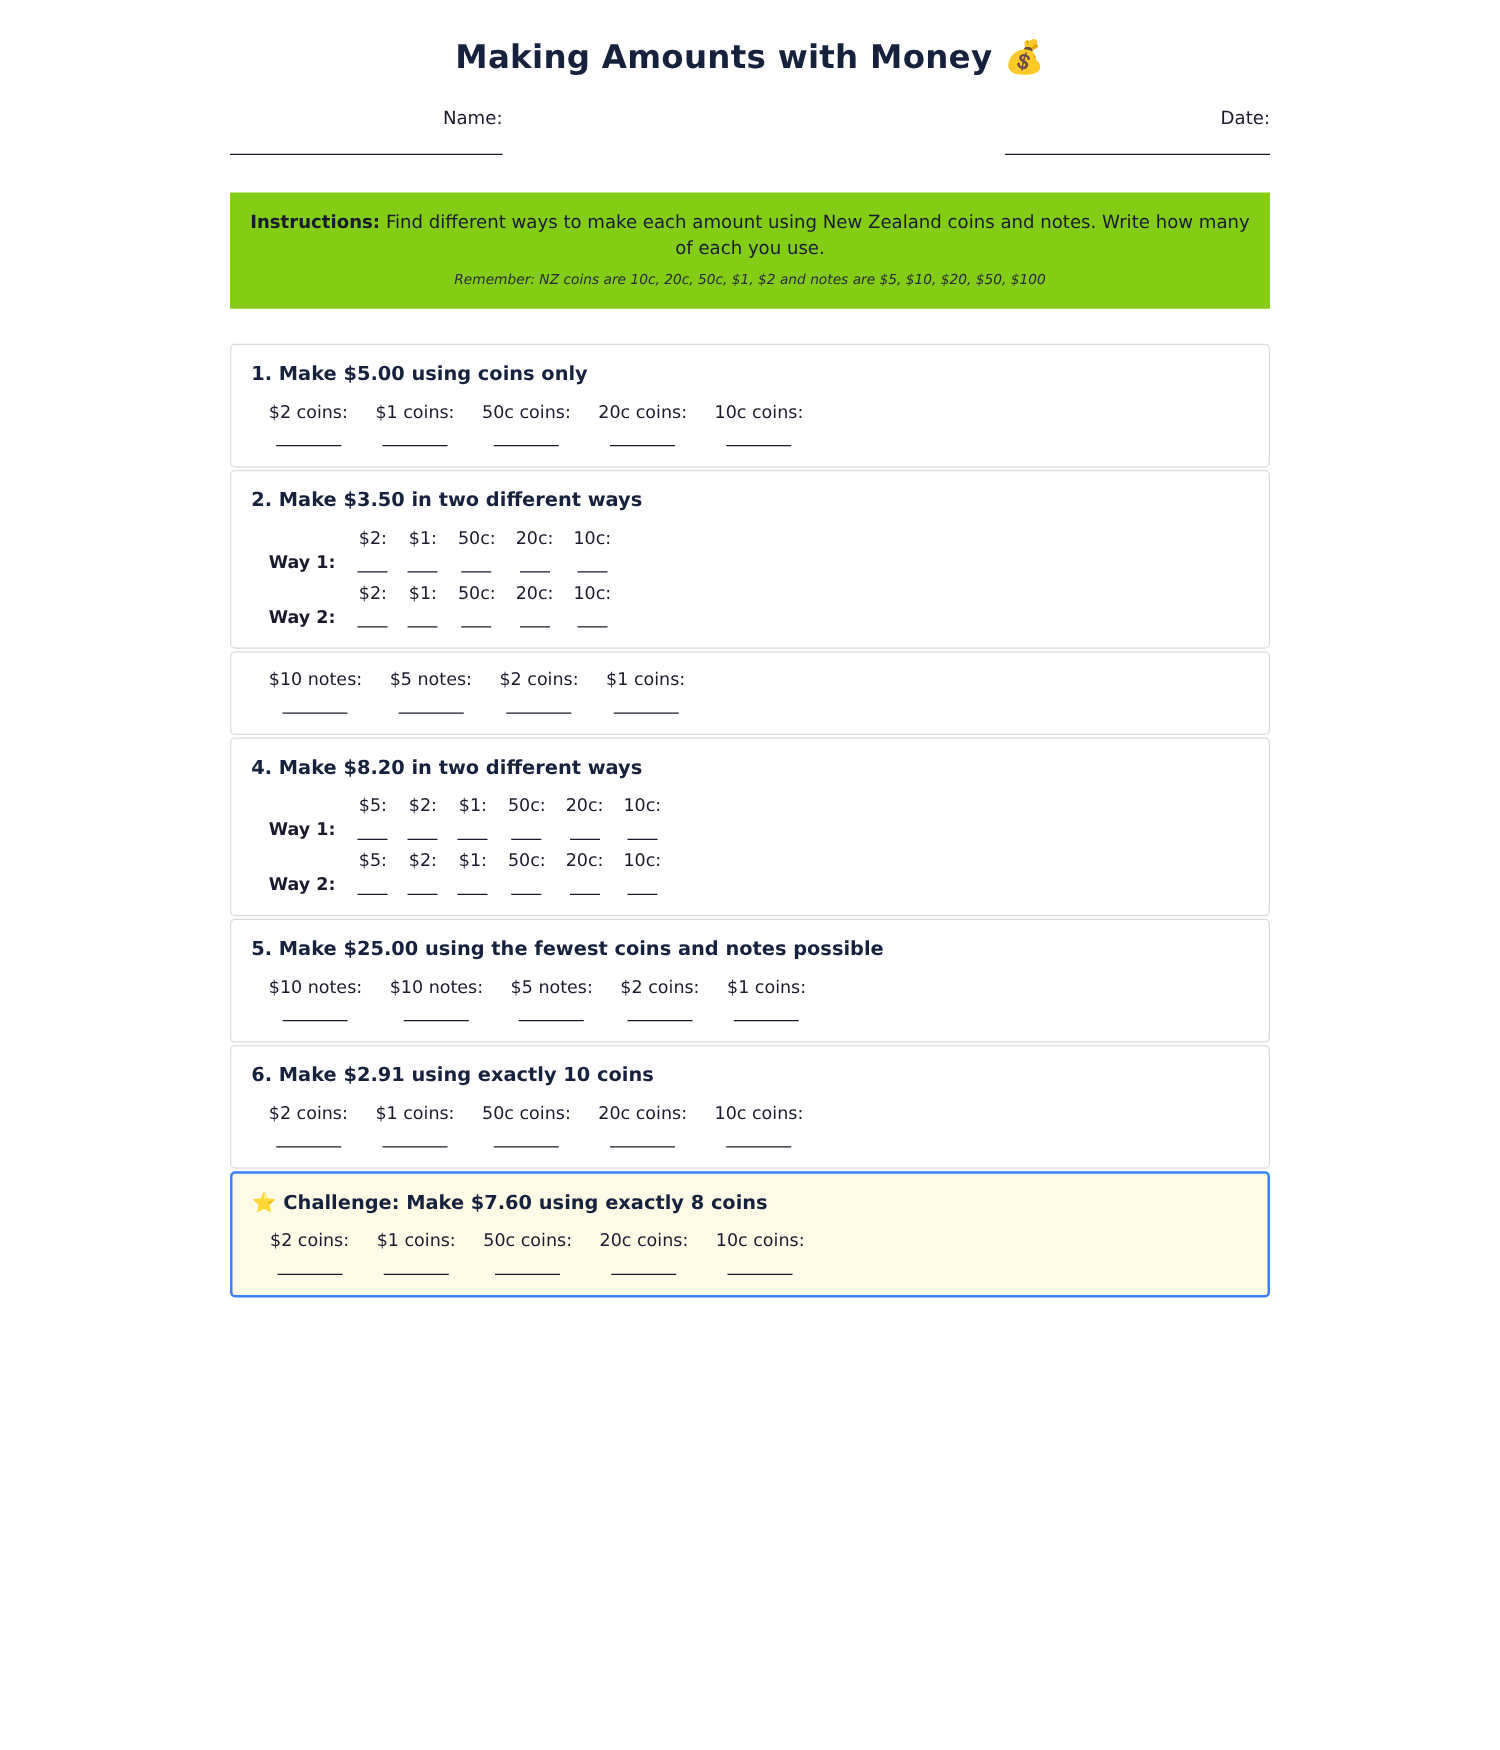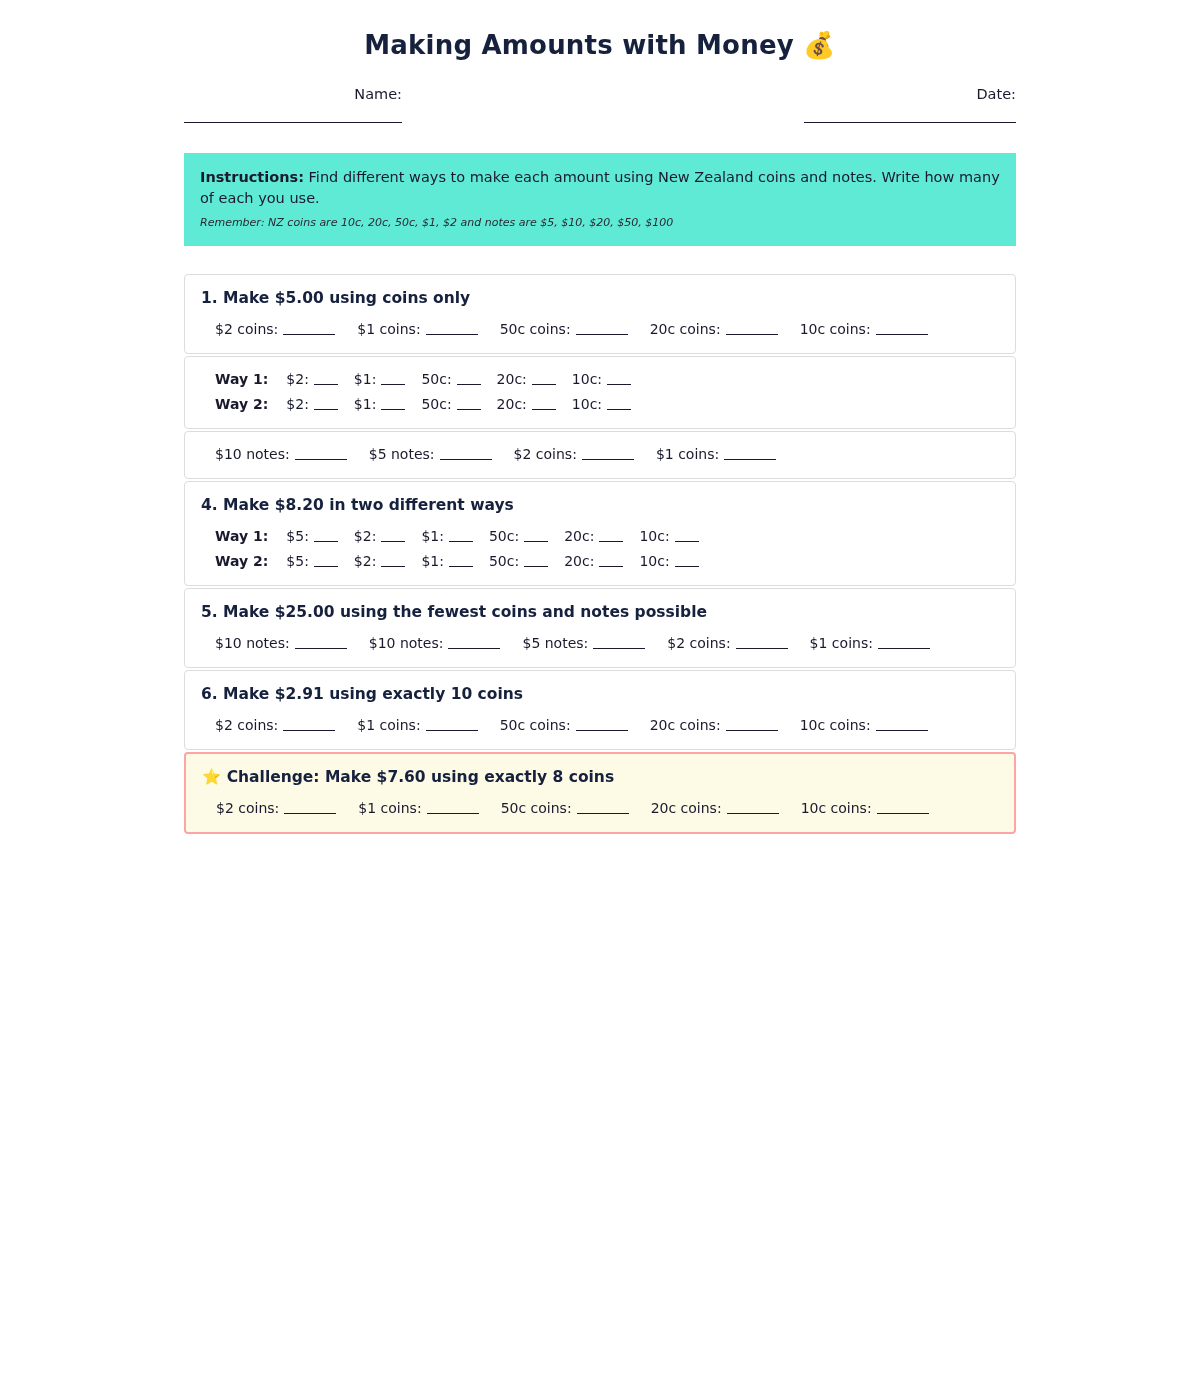--- a/index.html
+++ b/index.html
@@ -42,64 +42,66 @@
   .nd-label { white-space: nowrap; }
   .nd-line {
     display: inline-block;
     border-bottom: 1px solid #1a1a2e;
     height: 14px;
   }
   .nd-line.name { width: 218px; }
   .nd-line.date { width: 212px; }
 
   .instructions {
-    background: #5eead4;
+    background: #84cc16;
     padding: 14px 16px 15px 16px;
     margin-bottom: 28px;
     font-size: 14.5px;
     line-height: 1.45;
+    text-align: center;
   }
   .instructions .bold { font-weight: bold; }
   .remember {
     font-style: italic;
     font-size: 11px;
     margin-top: 6px;
     color: #2a2a35;
   }
 
   .problem {
     border: 1px solid #dcdce0;
     border-radius: 4px;
     padding: 14px 16px 16px 16px;
     margin-bottom: 2px;
   }
   .problem.challenge {
-    border: 2px solid #fca5a5;
+    border: 2px solid #3b82f6;
     background: #fdfae6;
   }
   .problem-title {
     font-size: 15.5px;
     font-weight: bold;
     color: #16213e;
     margin-bottom: 14px;
   }
 
   .fields-row {
     display: flex;
     flex-wrap: wrap;
     align-items: flex-end;
     gap: 6px 22px;
     padding-left: 14px;
     font-size: 14px;
   }
   .field {
     display: inline-flex;
-    align-items: flex-start;
+    align-items: center;
     gap: 5px;
     white-space: nowrap;
+    flex-direction: column;
   }
   .blank {
     display: inline-block;
     border-bottom: 1px solid #1a1a2e;
     height: 13px;
     width: 52px;
   }
   .blank.short {
     width: 24px;
   }
@@ -164,20 +166,21 @@
           <span class="blank"></span>
         </span>
       <span class="field">
           <span>10c coins:</span>
           <span class="blank"></span>
         </span>
     </div>
   </div>
 
   <div class="problem">
+    <div class="problem-title">2. Make $3.50 in two different ways</div>
     <div class="way-row">
       <span class="way-label">Way 1:</span>
       <span class="field">
           <span>$2:</span>
           <span class="blank short"></span>
         </span>
       <span class="field">
           <span>$1:</span>
           <span class="blank short"></span>
         </span>

